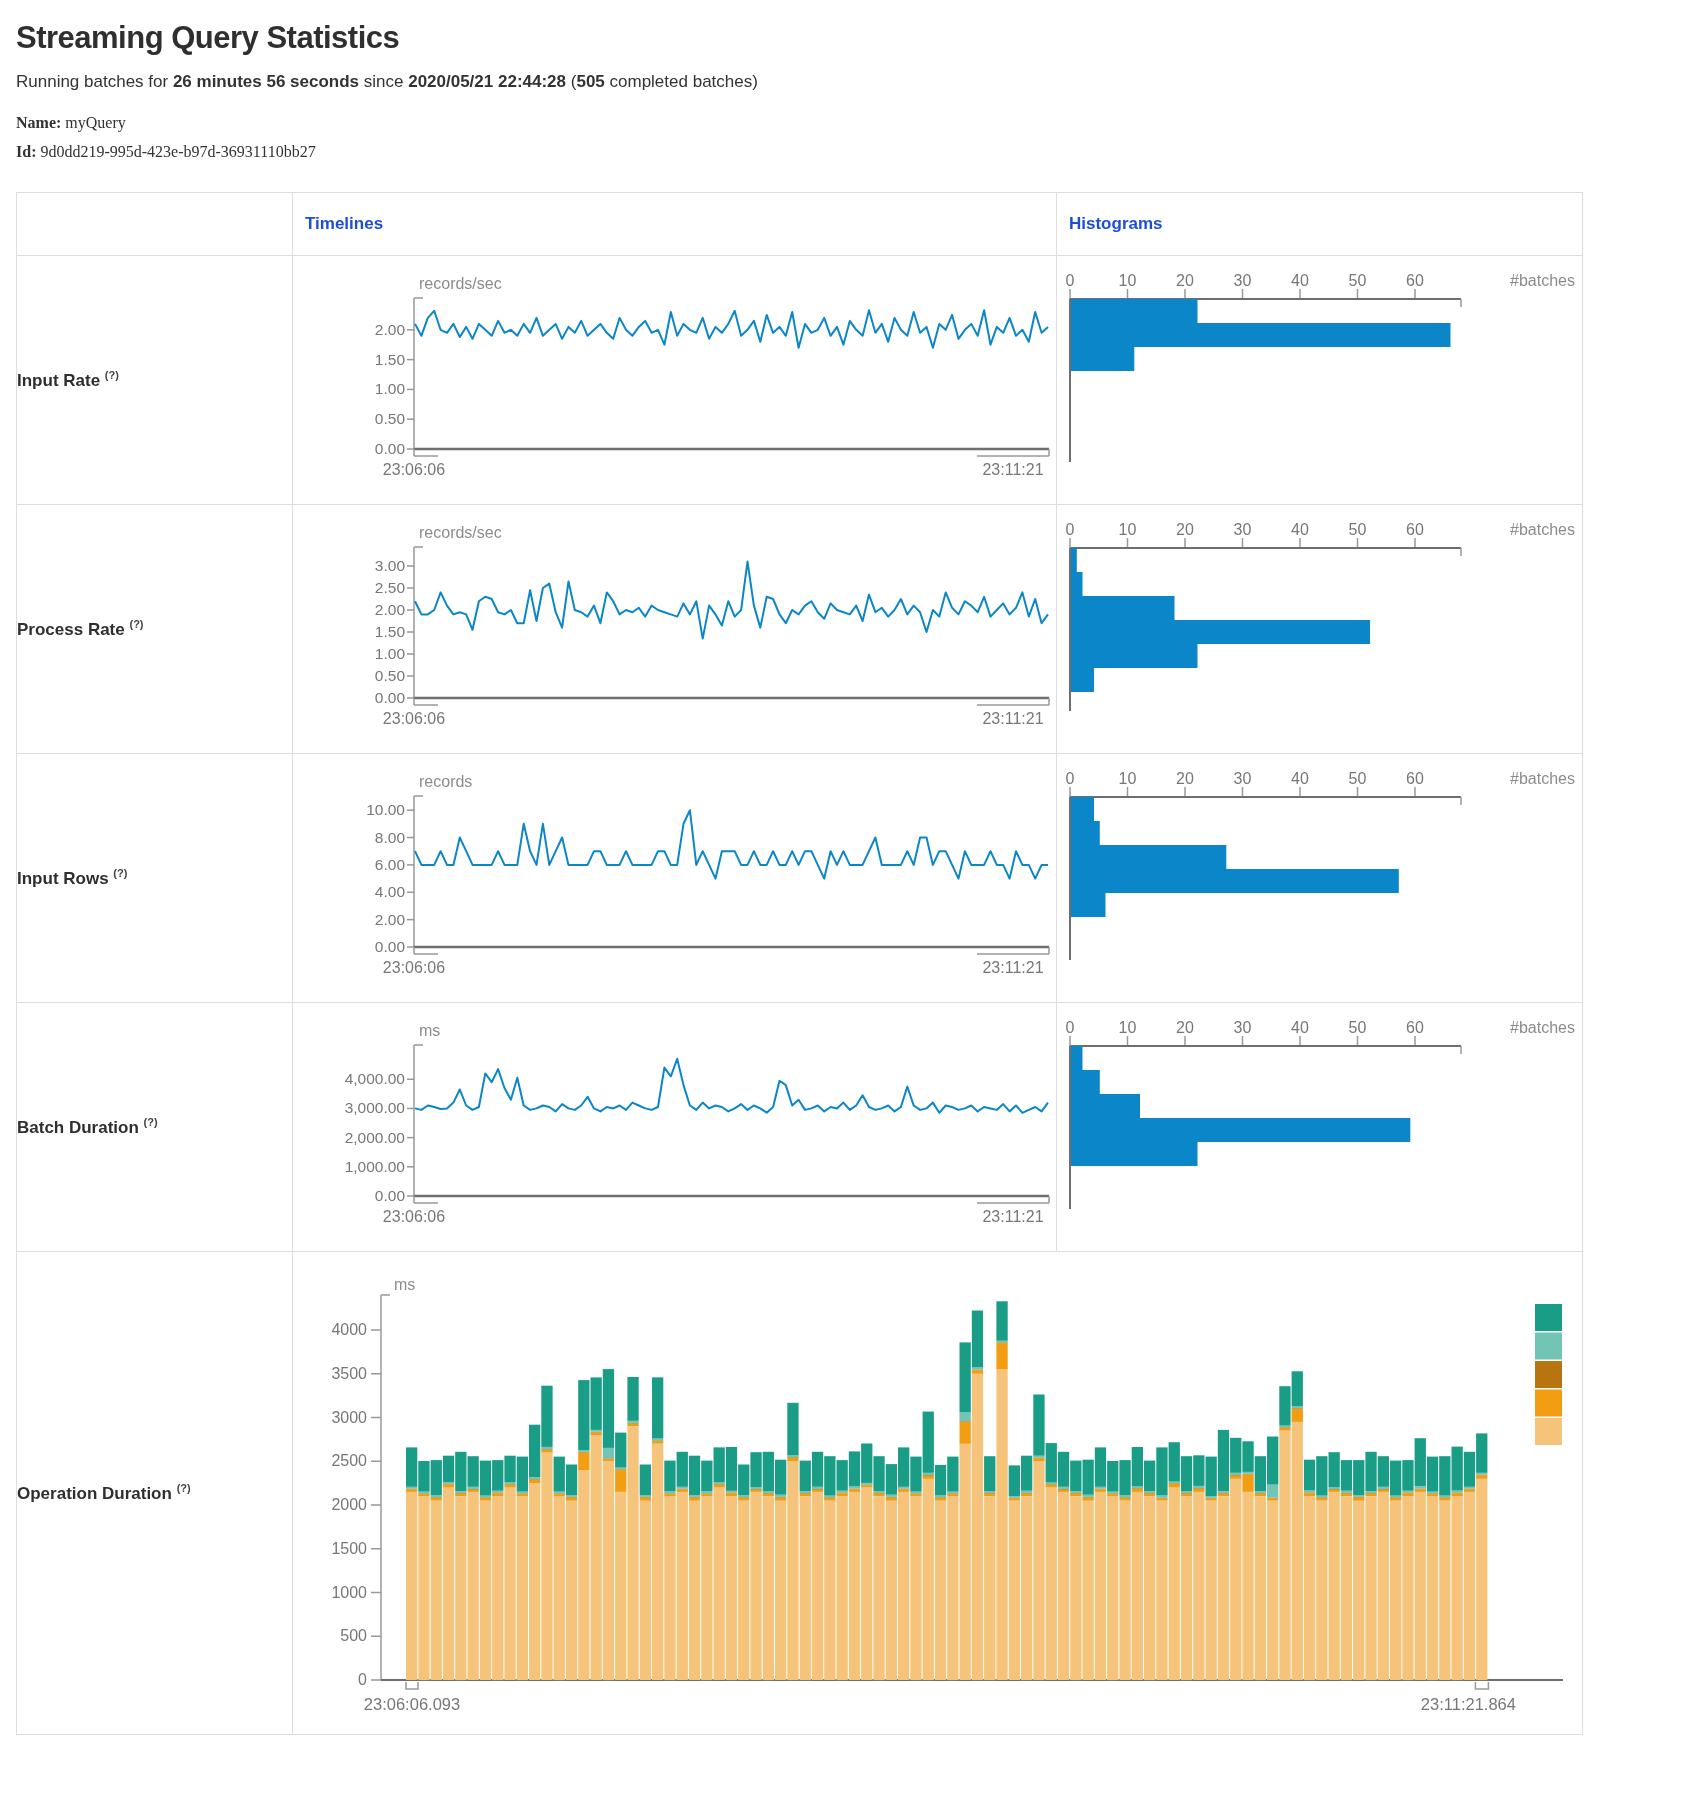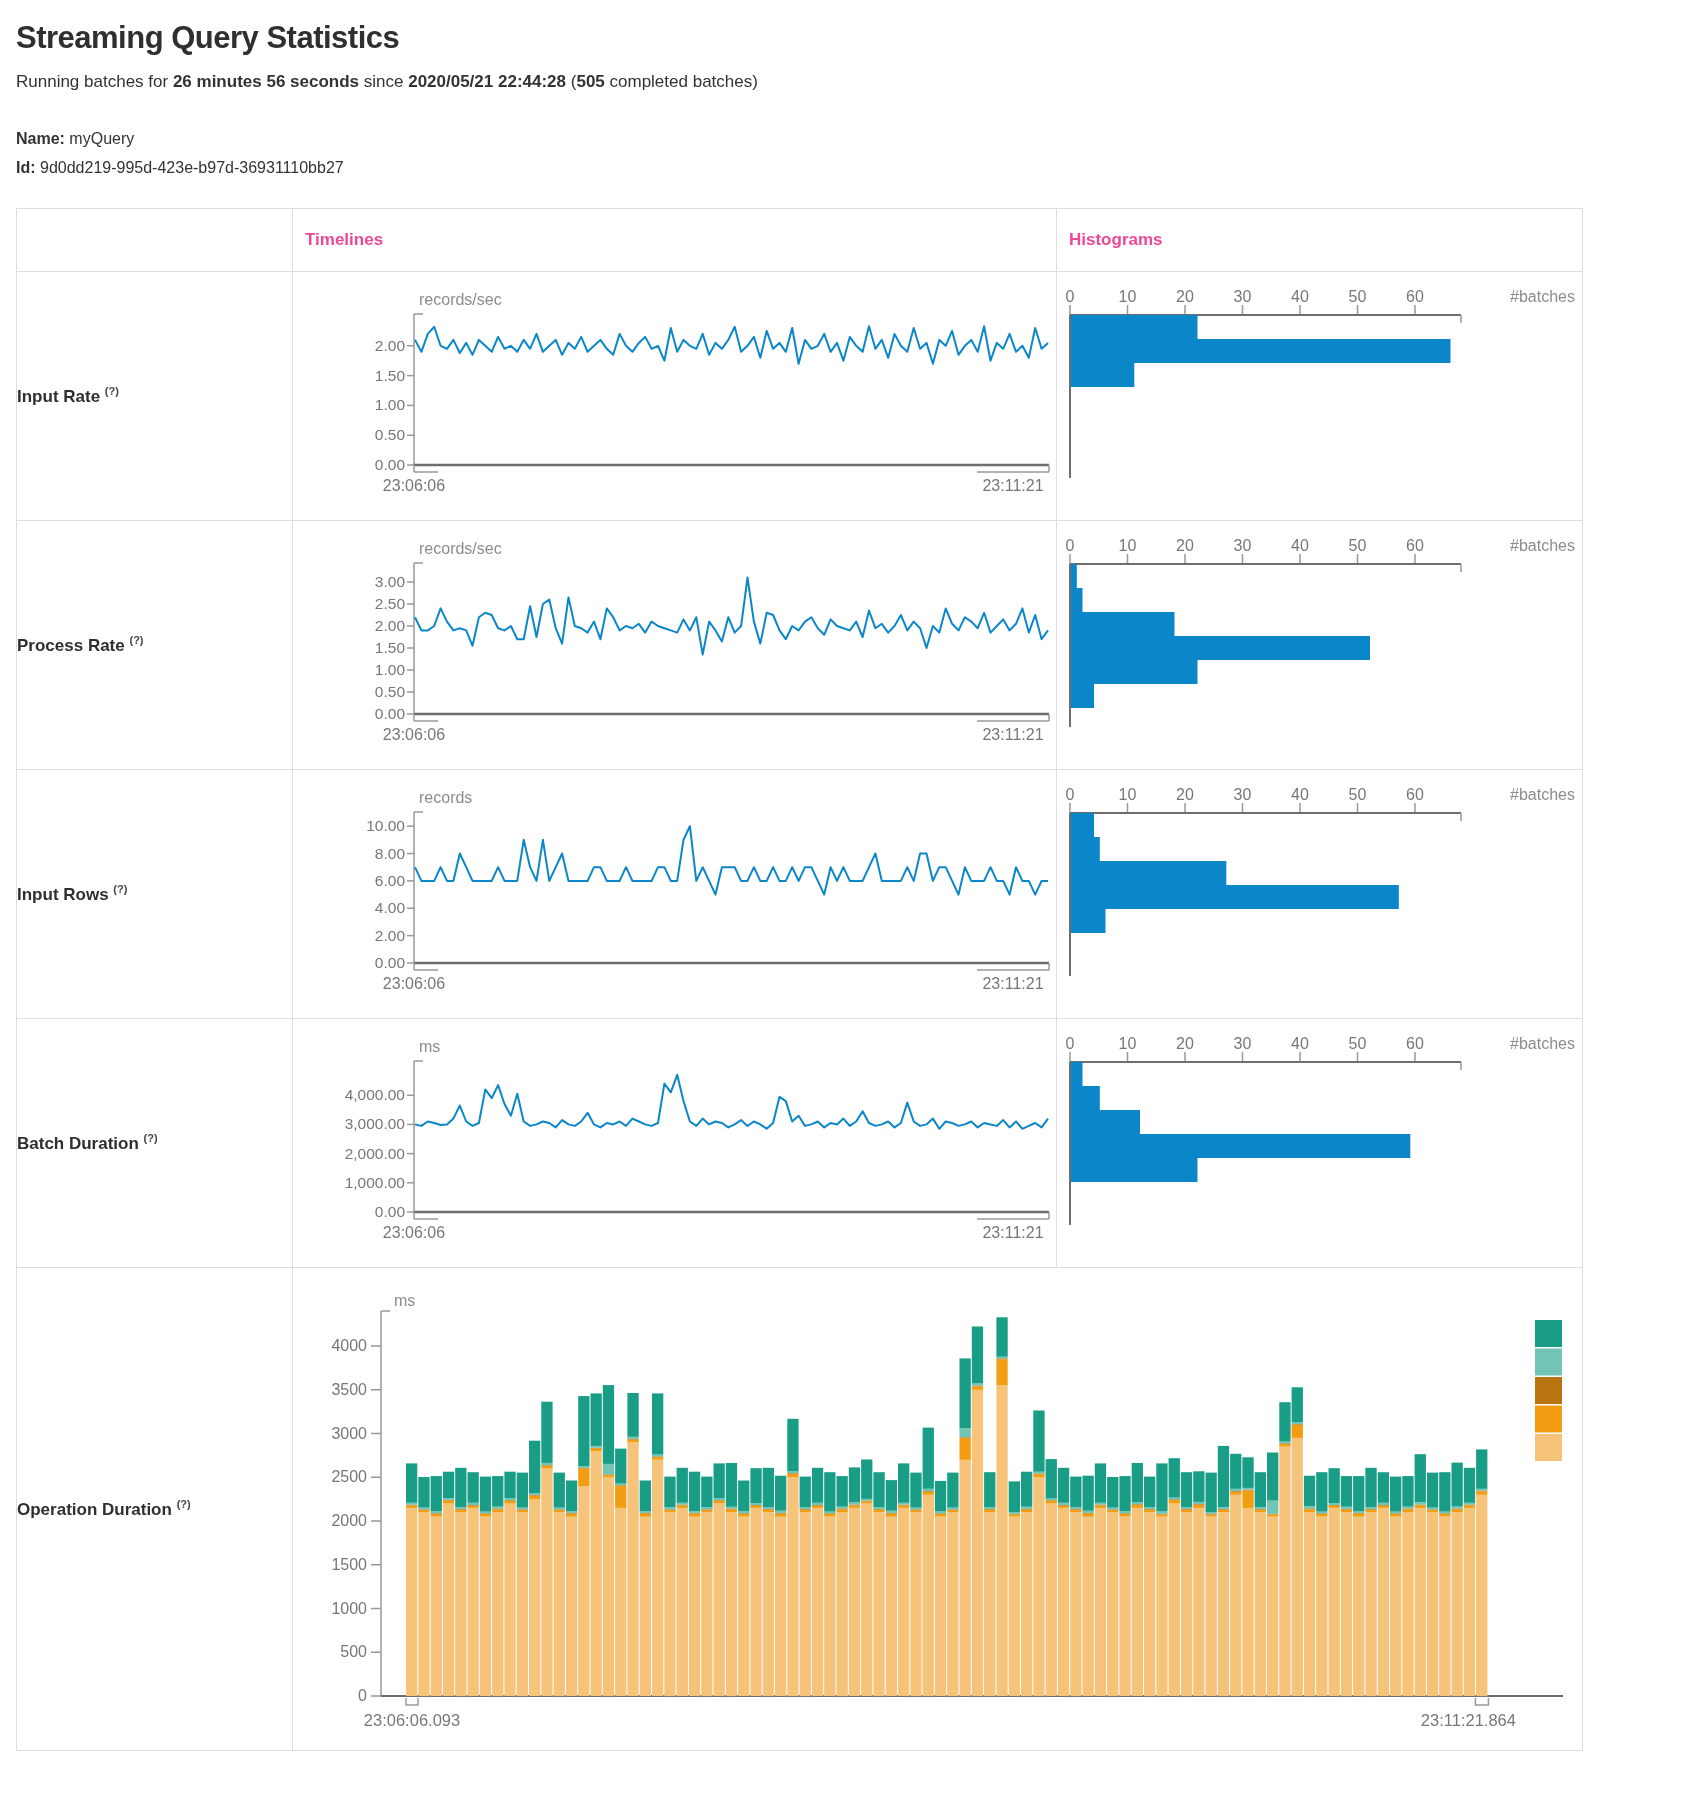--- a/index.html
+++ b/index.html
@@ -1,25 +1,25 @@
 <!DOCTYPE html>
 <html><head>
 <meta charset="utf-8">
 <style>
   html,body{margin:0;padding:0;background:#fff;}
   body{font-family:"Liberation Sans",sans-serif;color:#333;width:1693px;}
   .content{padding:0 8px 20px 16px;}
   h1{font-size:31px;font-weight:700;margin:20px 0 0 0;color:#2f2f2f;letter-spacing:-0.5px;}
   .running{font-size:17px;margin:16px 0 4px 0;color:#333;}
   .running b{font-weight:700;}
-  .meta{margin-top:32px;font-size:16px;line-height:29px;color:#333;}
+  .meta{margin-top:16px;font-size:16px;line-height:29px;color:#333;font-family:Liberation Serif, serif;}
   .meta b{font-weight:700;}
   table.stats{border-collapse:collapse;margin-top:26px;table-layout:fixed;}
   table.stats td,table.stats th{border:1px solid #ddd;padding:0;vertical-align:middle;background:#fff;}
-  table.stats th{text-align:left;font-size:17px;font-weight:700;color:#ec4899;padding:20px 12px;height:22px;}
+  table.stats th{text-align:left;font-size:17px;font-weight:700;color:#1d4ed8;padding:20px 12px;height:22px;}
   td.rowlabel{padding-left:22px;font-size:17px;font-weight:700;color:#2f2f2f;}
   td.rowlabel sup{font-size:11px;font-weight:700;color:#444;cursor:default;}
   svg{display:block;}
   svg text{font-family:"Liberation Sans",sans-serif;}
 </style>
 </head>
 <body>
 
 <div class="content">
   <h1>Streaming Query Statistics</h1>

